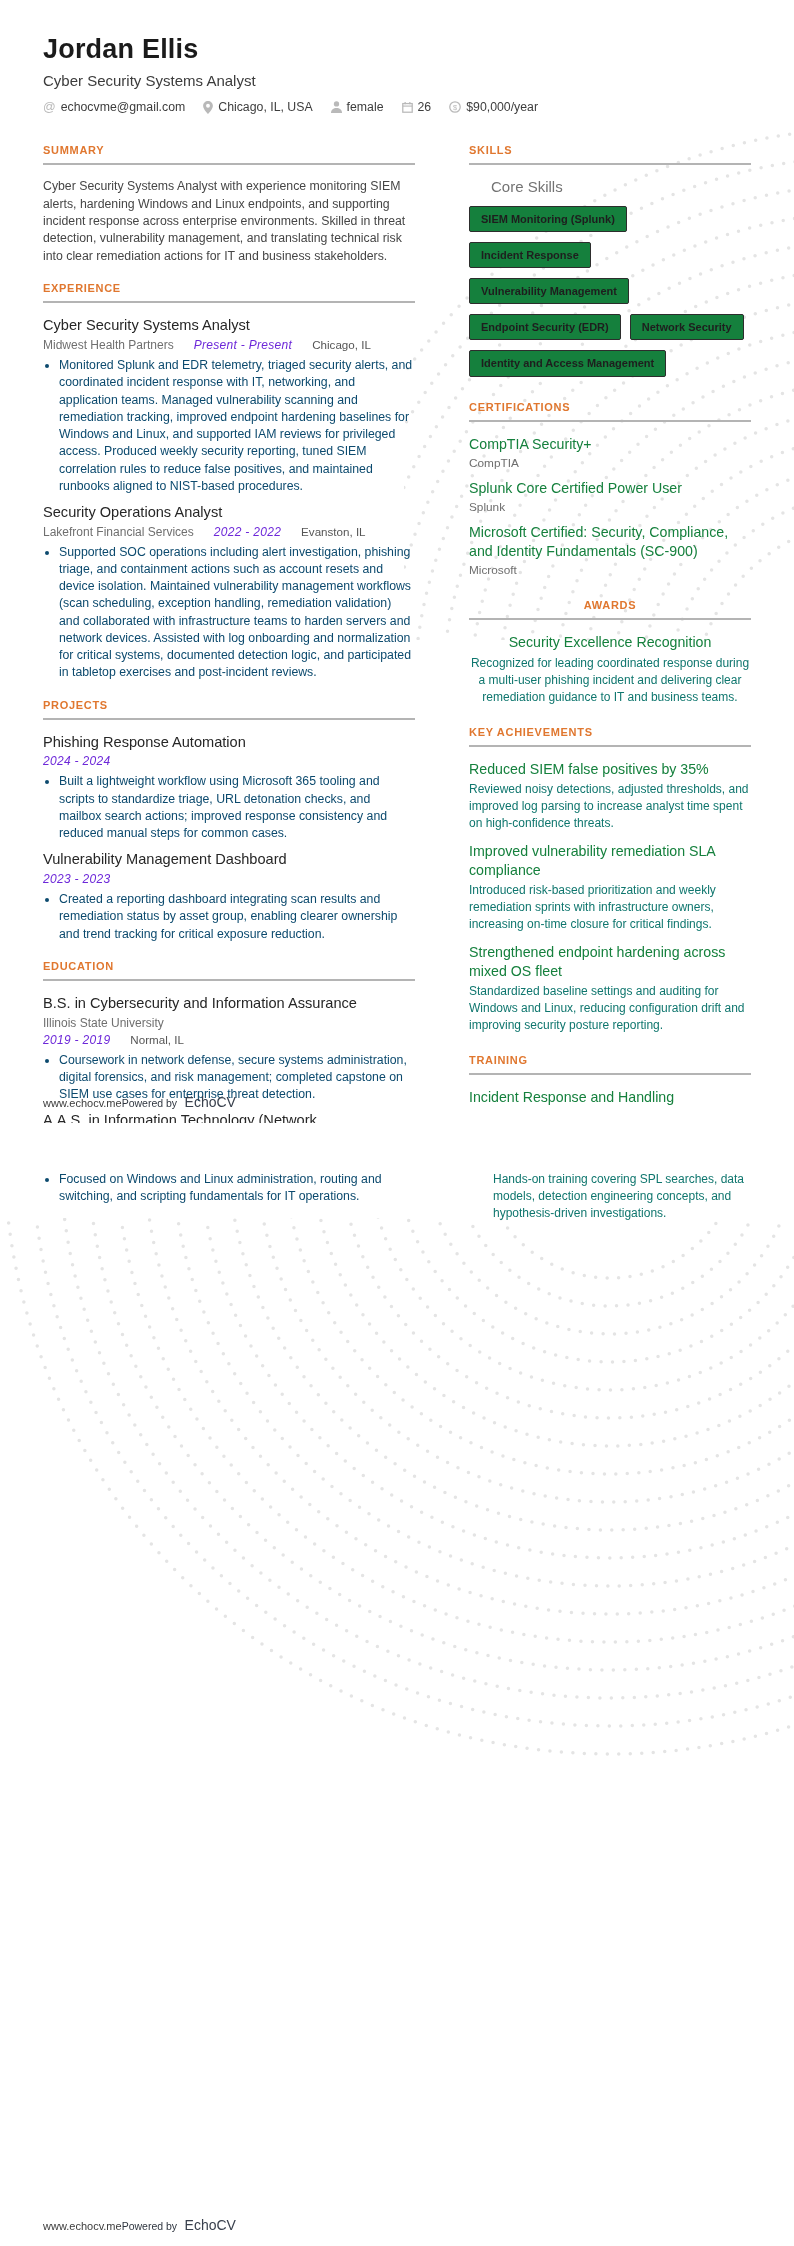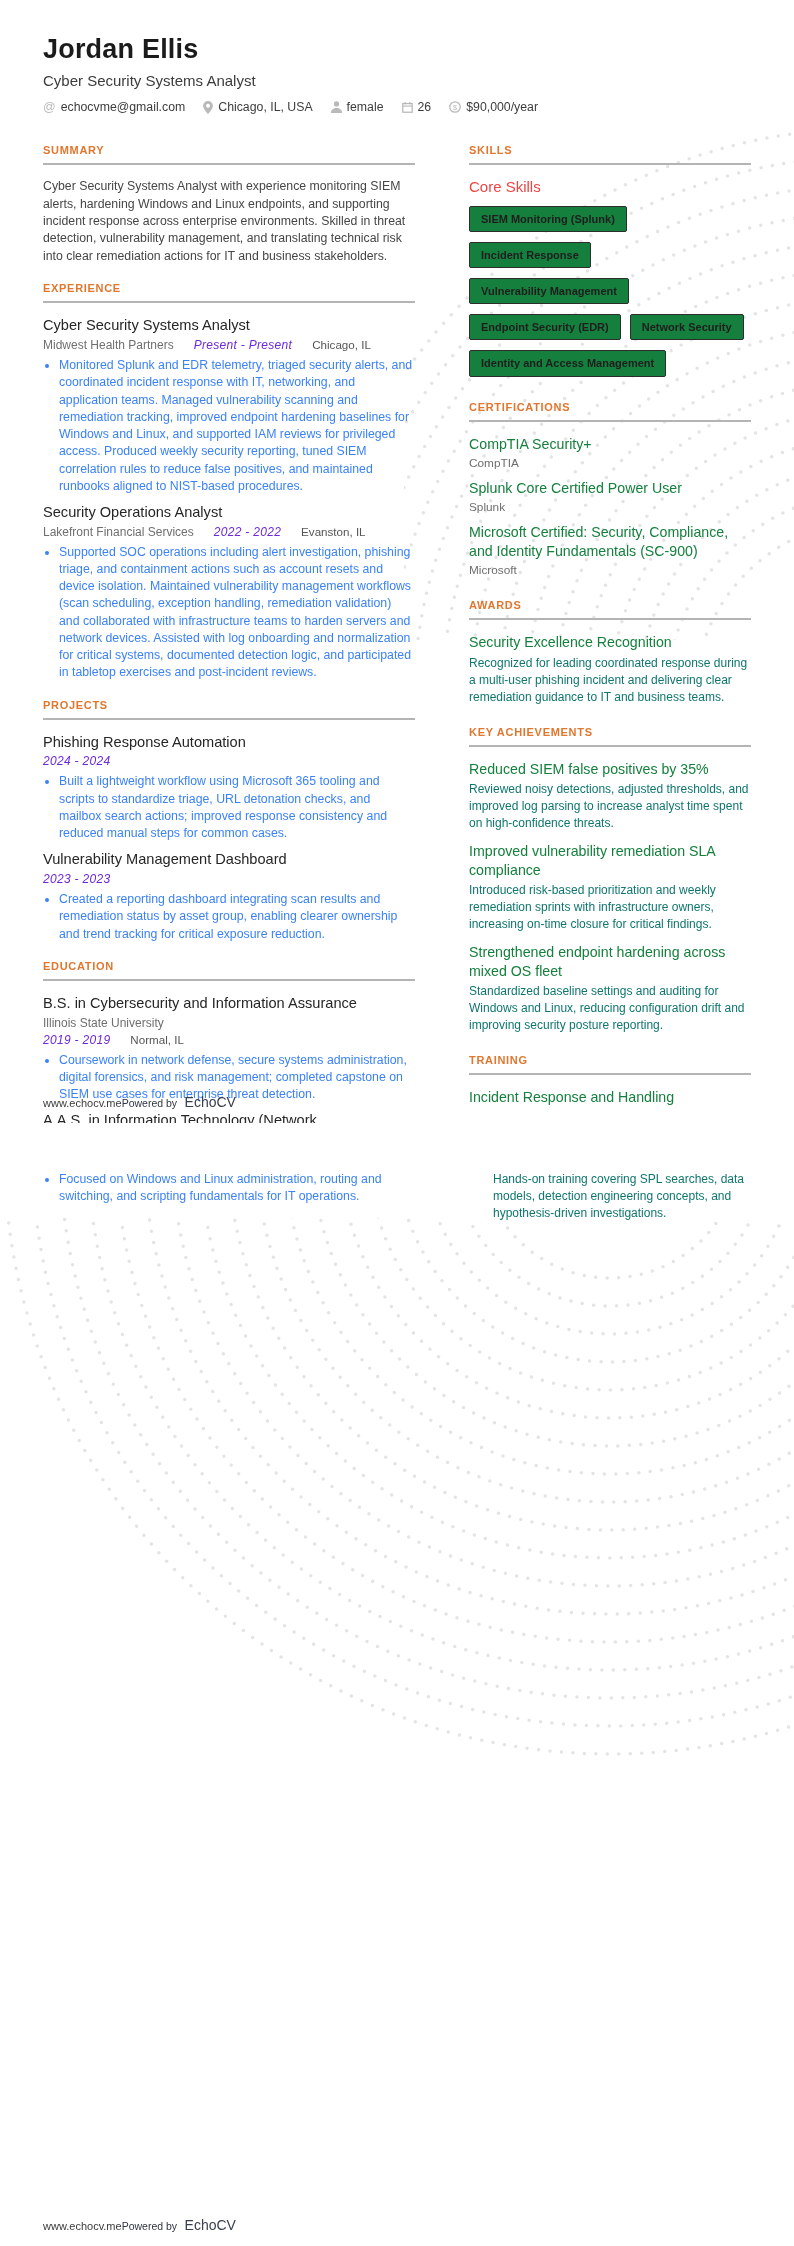--- a/index.html
+++ b/index.html
@@ -33,26 +33,26 @@
 
   .summary-text { font-size:12.3px; line-height:1.42; color:#464646; }
 
   .item-title { font-size:14.6px; color:#262626; line-height:1.3; }
   .meta-row { display:flex; gap:20px; align-items:baseline; margin:3px 0 5px 0; }
   .company { font-size:12px; color:#6f6f6f; }
   .dates { font-size:12px; color:#6d28d9; letter-spacing:.3px;font-style:italic; }
   .loc { font-size:11.6px; color:#555; }
 
   ul.bullets { margin:0 0 8px 0; padding-left:16px; }
-  ul.bullets li { font-size:12.3px; line-height:1.4; color:#3b82f6; }
+  ul.bullets li { font-size:12.3px; line-height:1.4; color:#0c4a6e; }
 
   .job + .job, .proj + .proj, .edu + .edu { margin-top:6px; }
 
   
-  .core-skills-title { font-size:15px; color:#ef4444; margin-bottom:11px; }
+  .core-skills-title { font-size:15px; color:#737373; margin-bottom:11px;margin-left:22px; }
   .pills { display:flex; flex-wrap:wrap; column-gap:9px; row-gap:10px; }
   .pill { border:1.5px solid #2d2d2d; border-radius:2px; padding:6px 11px; font-size:11px; font-weight:700; color:#1e1e1e; background:#15803d; line-height:1.1; }
 
   .r-title { font-size:14.2px; color:#15803d; line-height:1.3; margin-bottom:3px; }
   .r-sub { font-size:11.8px; color:#6e6e6e; margin:2px 0 9px 0; }
   .r-desc { font-size:12px; color:#0f766e; line-height:1.42; margin:0 0 10px 0; }
 
   
   .page-footer { position:absolute; left:43px; right:43px; bottom:12px; display:flex; align-items:baseline; z-index:2; }
   .site { font-size:11px; color:#3b3b3b; text-decoration:none; }
@@ -247,21 +247,21 @@
           <div>
             <div class="r-title">Splunk Core Certified Power User</div>
             <div class="r-sub">Splunk</div>
           </div>
           <div>
             <div class="r-title">Microsoft Certified: Security, Compliance, and Identity Fundamentals (SC-900)</div>
             <div class="r-sub">Microsoft</div>
           </div>
         </div>
 
-        <div class="section" style="margin-top:22px;">
+        <div class="section" style="margin-top:22px;text-align:center;">
           <div class="sec-head">AWARDS</div>
           <div class="sec-rule"></div>
           <div>
             <div class="r-title">Security Excellence Recognition</div>
             <div class="r-desc">Recognized for leading coordinated response during a multi-user phishing incident and delivering clear remediation guidance to IT and business teams.</div>
           </div>
         </div>
 
         <div class="section" style="margin-top:20px;">
           <div class="sec-head">KEY ACHIEVEMENTS</div>

